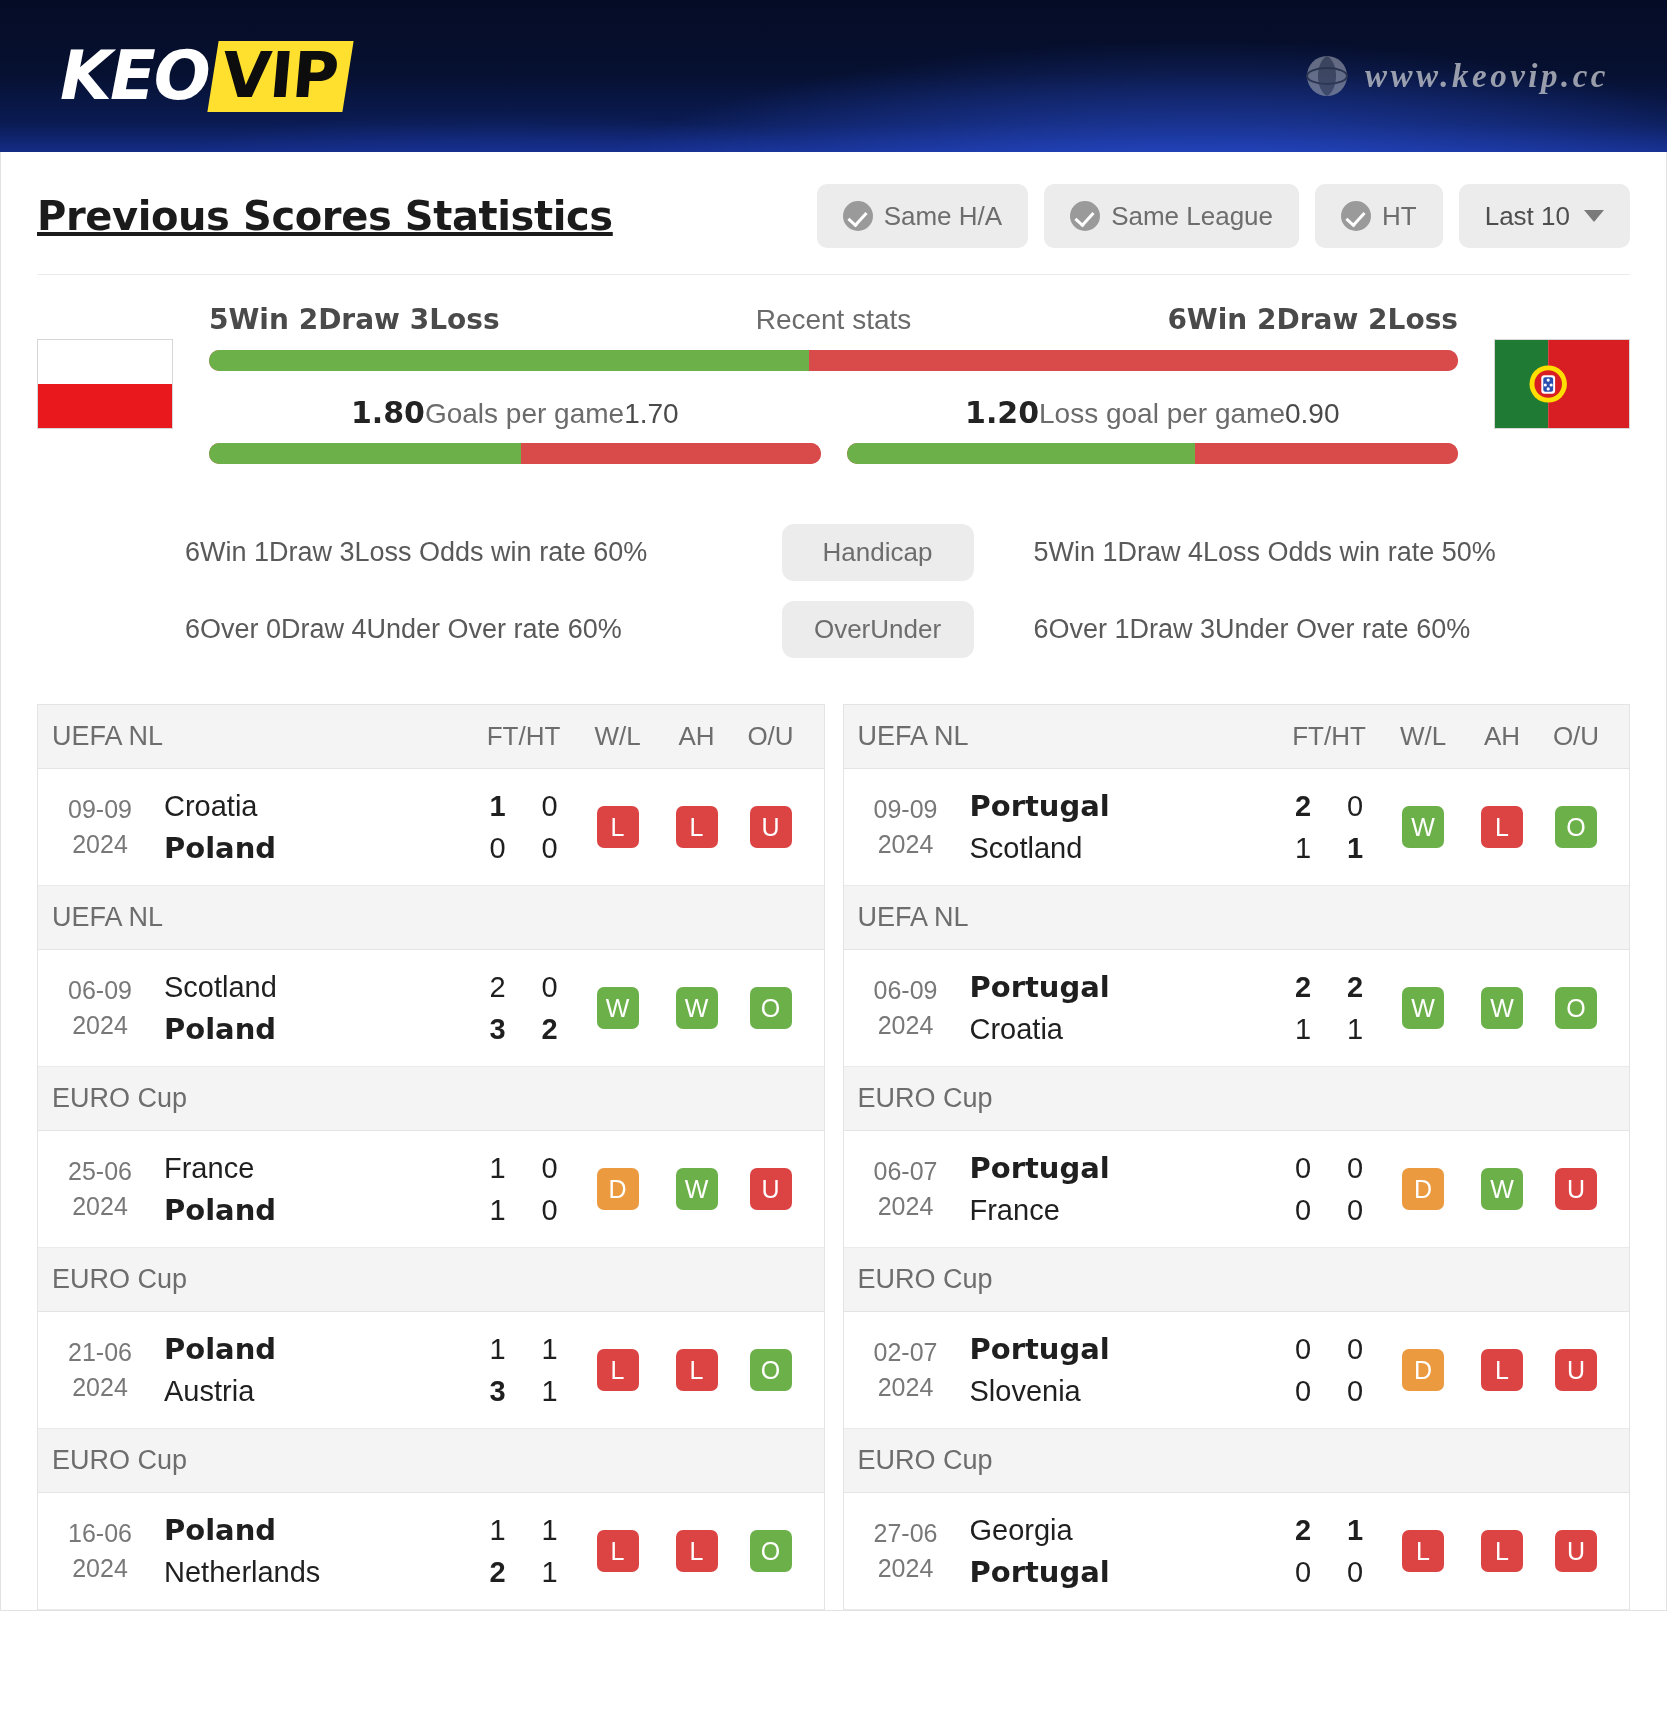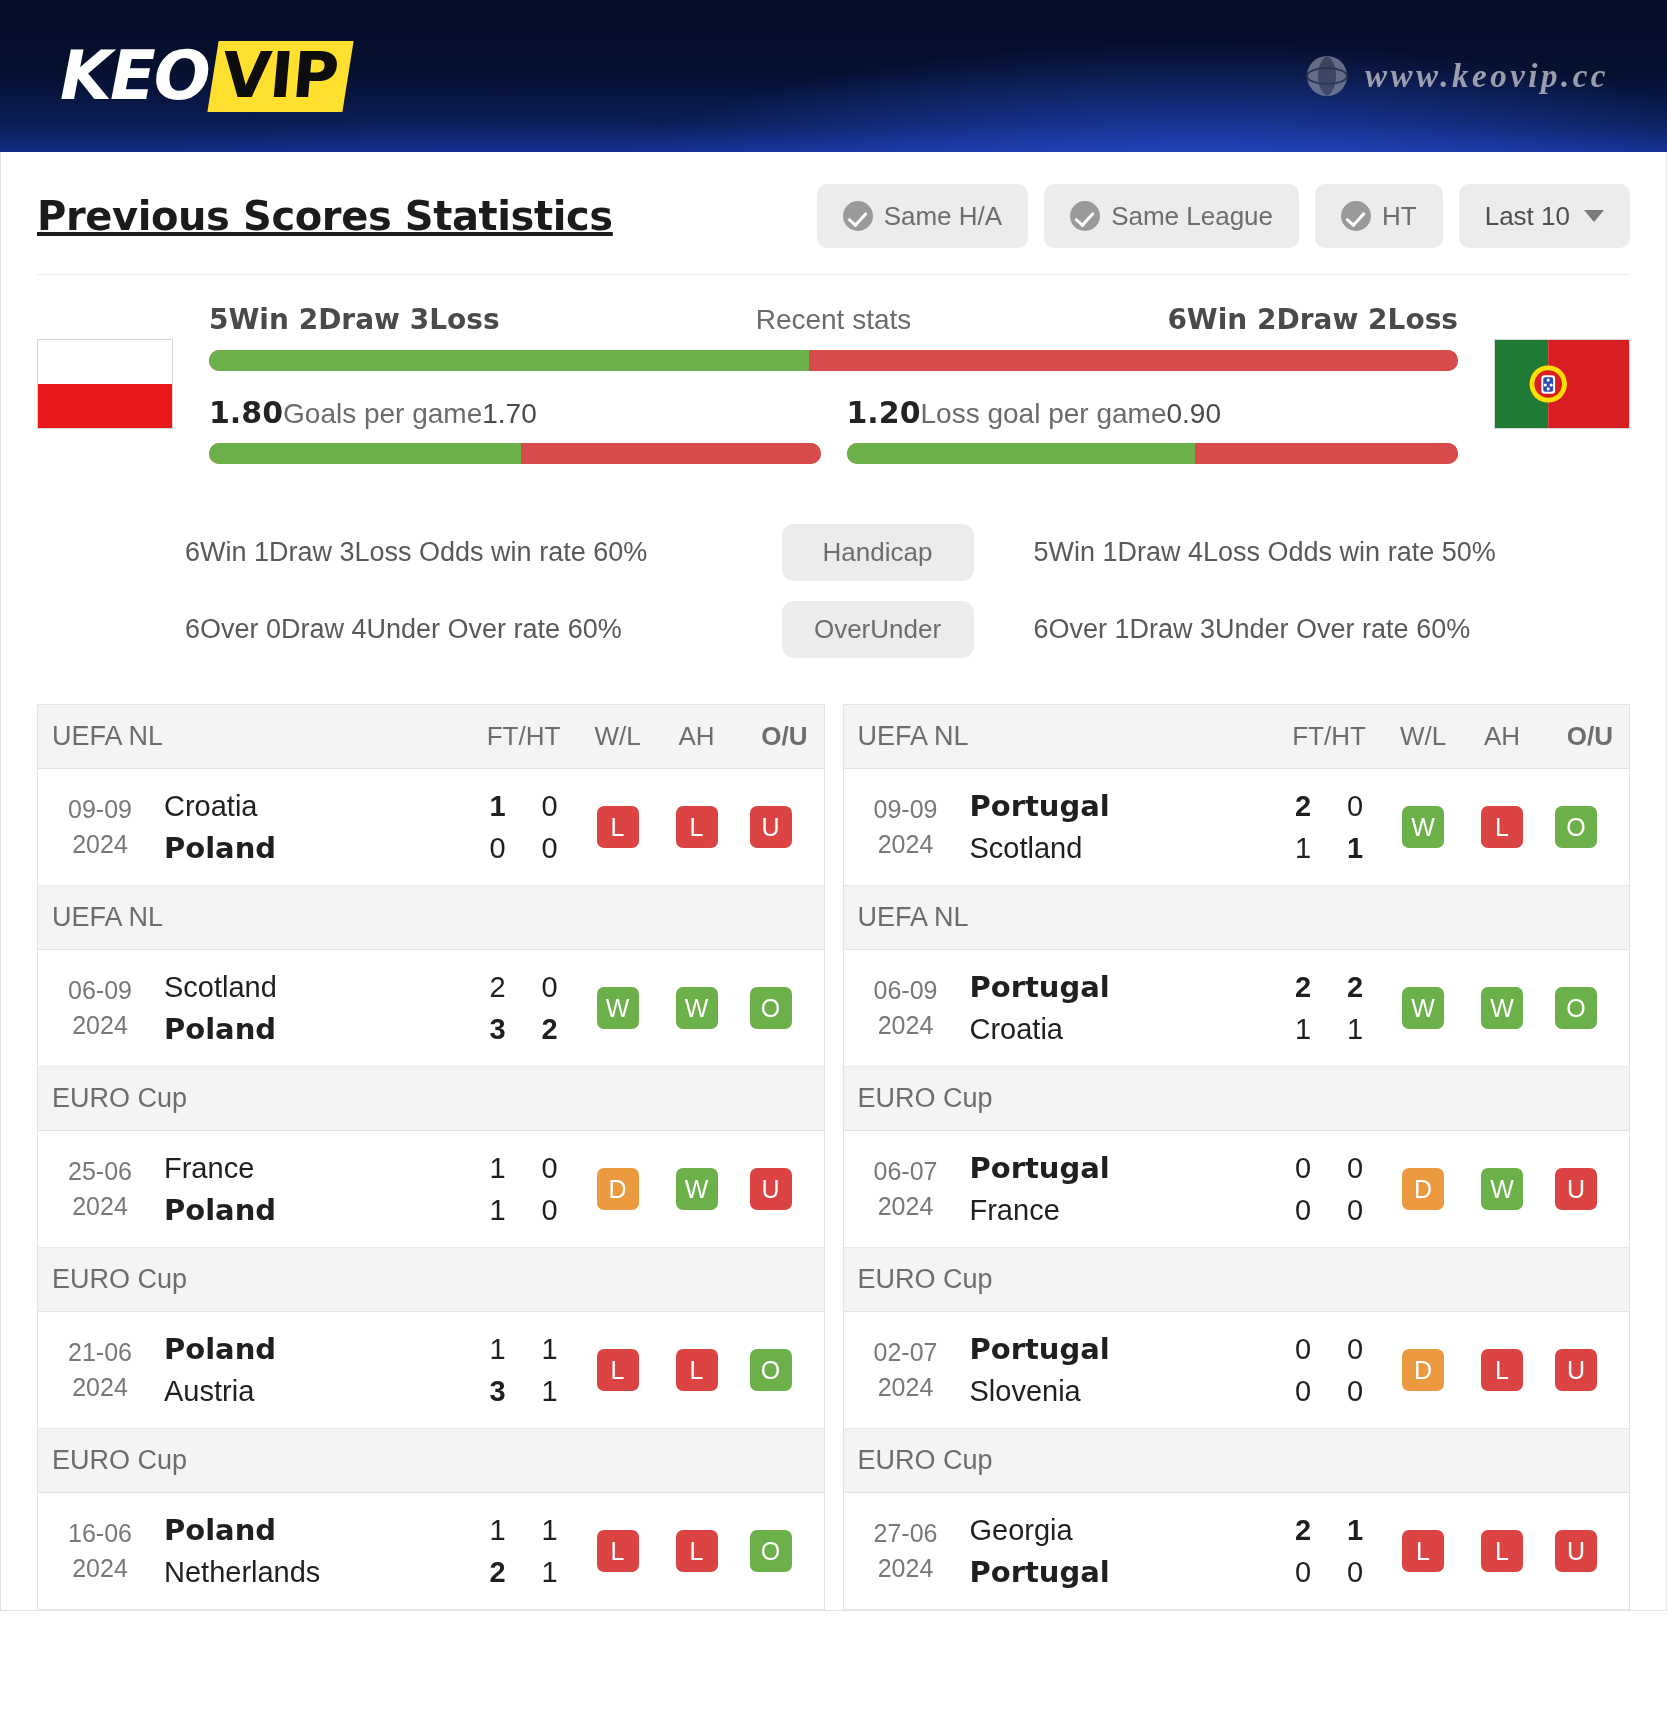--- a/index.html
+++ b/index.html
@@ -179,21 +179,21 @@
   .stat-row {
     display: flex;
     align-items: flex-start;
     gap: 26px;
     padding: 24px 0 0 0;
   }
   .stat-col { flex: 1 1 0; min-width: 0; }
   .stat-line {
     display: flex;
     align-items: baseline;
-    justify-content: flex-start;
+    justify-content: center;
     padding-bottom: 13px;
   }
   .stat-val-strong {
     font-family: "DejaVu Sans", sans-serif;
     font-weight: 700;
     font-size: 30px;
     color: #232323;
   }
   .stat-name { font-size: 28px; color: #6b6b6b; }
   .stat-val { font-size: 28px; color: #4a4a4a; }
@@ -251,21 +251,21 @@
   .lg-name {
     flex: 1 1 auto;
     font-size: 27px;
     color: #6d6d6d;
     white-space: nowrap;
     overflow: hidden;
   }
   .hdr-fthr { width: 104px; text-align: center; font-size: 26px; color: #6d6d6d; }
   .hdr-wl { width: 84px; text-align: center; font-size: 26px; color: #6d6d6d; }
   .hdr-ah { width: 74px; text-align: center; font-size: 26px; color: #6d6d6d; }
-  .hdr-ou { width: 74px; text-align: right; font-size: 26px; color: #6d6d6d; font-weight: bold; }
+  .hdr-ou { width: 74px; text-align: center; font-size: 26px; color: #6d6d6d; }
 
   .match {
     display: flex;
     align-items: center;
     padding: 16px 16px 16px 14px;
     border-bottom: 1px solid #eaeaea;
     min-height: 104px;
   }
   .m-date {
     width: 96px;

